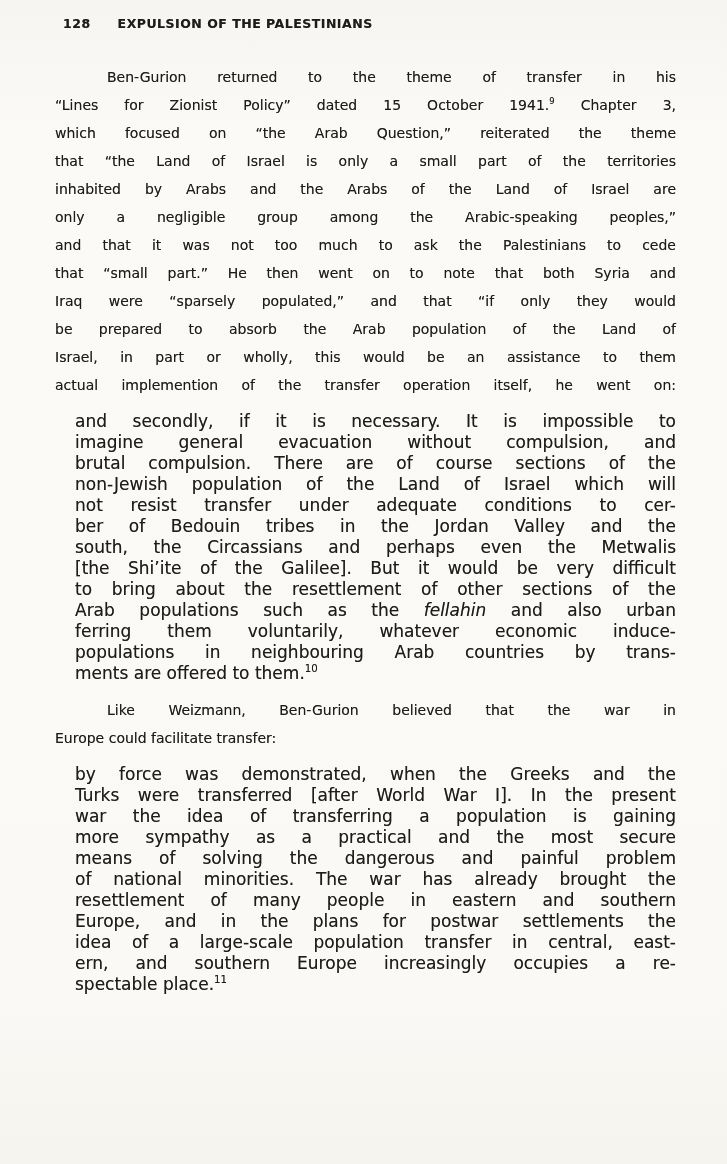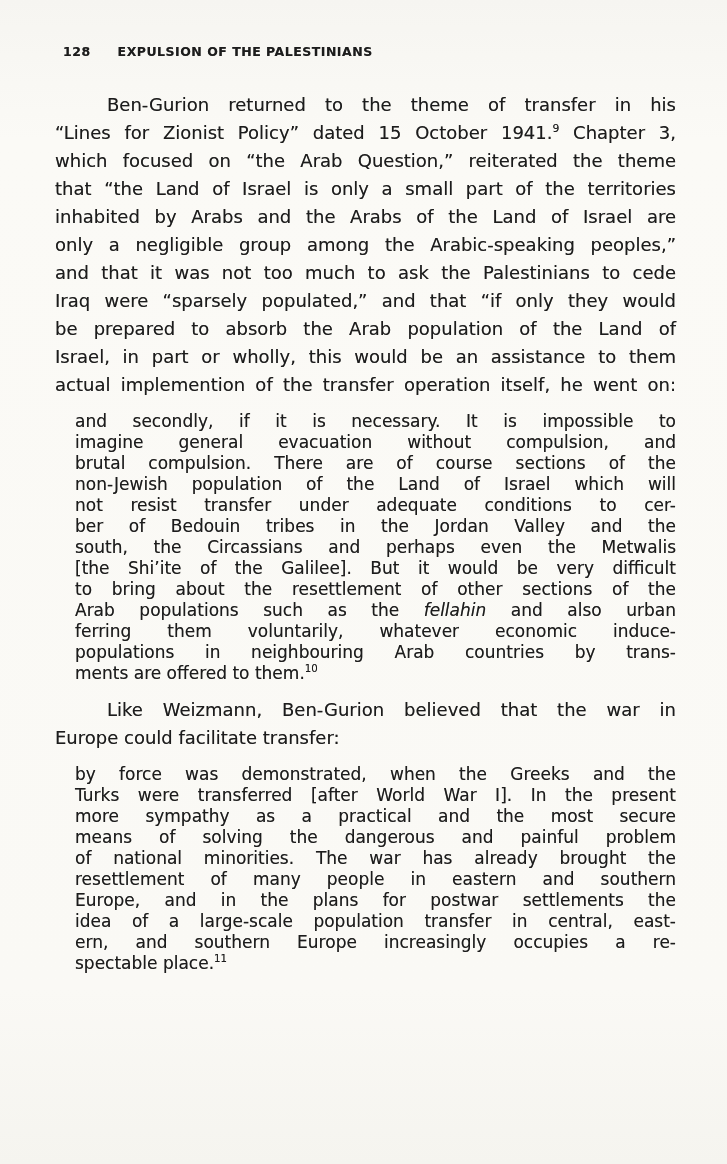--- a/index.html
+++ b/index.html
@@ -6,41 +6,41 @@
     margin: 0;
     padding: 0;
     background: #e9e7e2;
   }
   .page {
     position: relative;
     width: 727px;
     height: 1164px;
     margin: 0 auto;
     box-sizing: border-box;
-    padding: 44px 51px 0 55px;
+    padding: 16px 51px 0 55px;
     background: linear-gradient(180deg, #f6f5f1 0%, #fbfaf6 12%, #faf9f5 85%, #f5f4ef 100%);
     font-family: "DejaVu Sans", "Liberation Sans", sans-serif;
     color: #1c1c1c;
     overflow: hidden;
   }
   .running-header {
     font-size: 12.5px;
     font-weight: bold;
     letter-spacing: 0.5px;
     margin-left: 8px;
     margin-bottom: 32px;
     white-space: nowrap;
     text-shadow: 0 0 0.4px rgba(20,20,20,0.55);
   }
   .pagenum { margin-right: 27px; }
   .block {
     text-shadow: 0 0 0.4px rgba(20,20,20,0.5);
   }
   .block.paragraph {
-    font-size: 18px;
+    font-size: 14px;
     line-height: 28px;
     margin: 0 0 12px 0;
   }
   .block.paragraph .line:first-child { text-indent: 52px; }
   .block.quote {
     font-size: 17px;
     line-height: 21px;
     margin: 0 0 12px 20px;
   }
   .line {
@@ -64,20 +64,21 @@
   </div>
   <div>
       <div class="block paragraph">
         <div class="line"><span>Ben-Gurion returned to the theme of transfer in his</span></div>
         <div class="line"><span>“Lines for Zionist Policy” dated 15 October 1941.</span><sup>9</sup><span>  Chapter 3,</span></div>
         <div class="line"><span>which focused on “the Arab Question,” reiterated the theme</span></div>
         <div class="line"><span>that “the Land of Israel is only a small part of the territories</span></div>
         <div class="line"><span>inhabited by Arabs and the Arabs of the Land of Israel are</span></div>
         <div class="line"><span>only a negligible group among the Arabic-speaking peoples,”</span></div>
         <div class="line"><span>and that it was not too much to ask the Palestinians to cede</span></div>
+        <div class="line"><span>that “small part.” He then went on to note that both Syria and</span></div>
         <div class="line"><span>Iraq were “sparsely populated,” and that “if only they would</span></div>
         <div class="line"><span>be prepared to absorb the Arab population of the Land of</span></div>
         <div class="line"><span>Israel, in part or wholly, this would be an assistance to them</span></div>
         <div class="line"><span>actual implemention of the transfer operation itself, he went on:</span></div>
       </div>
       <div class="block quote">
         <div class="line"><span>and secondly, if it is necessary.  It is impossible to</span></div>
         <div class="line"><span>imagine general evacuation without compulsion, and</span></div>
         <div class="line"><span>brutal compulsion. There are of course sections of the</span></div>
         <div class="line"><span>non-Jewish population of the Land of Israel which will</span></div>
@@ -91,20 +92,21 @@
         <div class="line"><span>populations in neighbouring Arab countries by trans-</span></div>
         <div class="line last"><span>ments are offered to them.</span><sup>10</sup></div>
       </div>
       <div class="block paragraph">
         <div class="line"><span>Like Weizmann, Ben-Gurion believed that the war in</span></div>
         <div class="line last"><span>Europe could facilitate transfer:</span></div>
       </div>
       <div class="block quote">
         <div class="line"><span>by force was demonstrated, when the Greeks and the</span></div>
         <div class="line"><span>Turks were transferred [after World War I]. In the present</span></div>
+        <div class="line"><span>war the idea of transferring a population is gaining</span></div>
         <div class="line"><span>more sympathy as a practical and the most secure</span></div>
         <div class="line"><span>means of solving the dangerous and painful problem</span></div>
         <div class="line"><span>of national minorities. The war has already brought the</span></div>
         <div class="line"><span>resettlement of many people in eastern and southern</span></div>
         <div class="line"><span>Europe, and in the plans for postwar settlements the</span></div>
         <div class="line"><span>idea of a large-scale population transfer in central, east-</span></div>
         <div class="line"><span>ern, and southern Europe increasingly occupies a re-</span></div>
         <div class="line last"><span>spectable place.</span><sup>11</sup></div>
       </div>
     </div>

